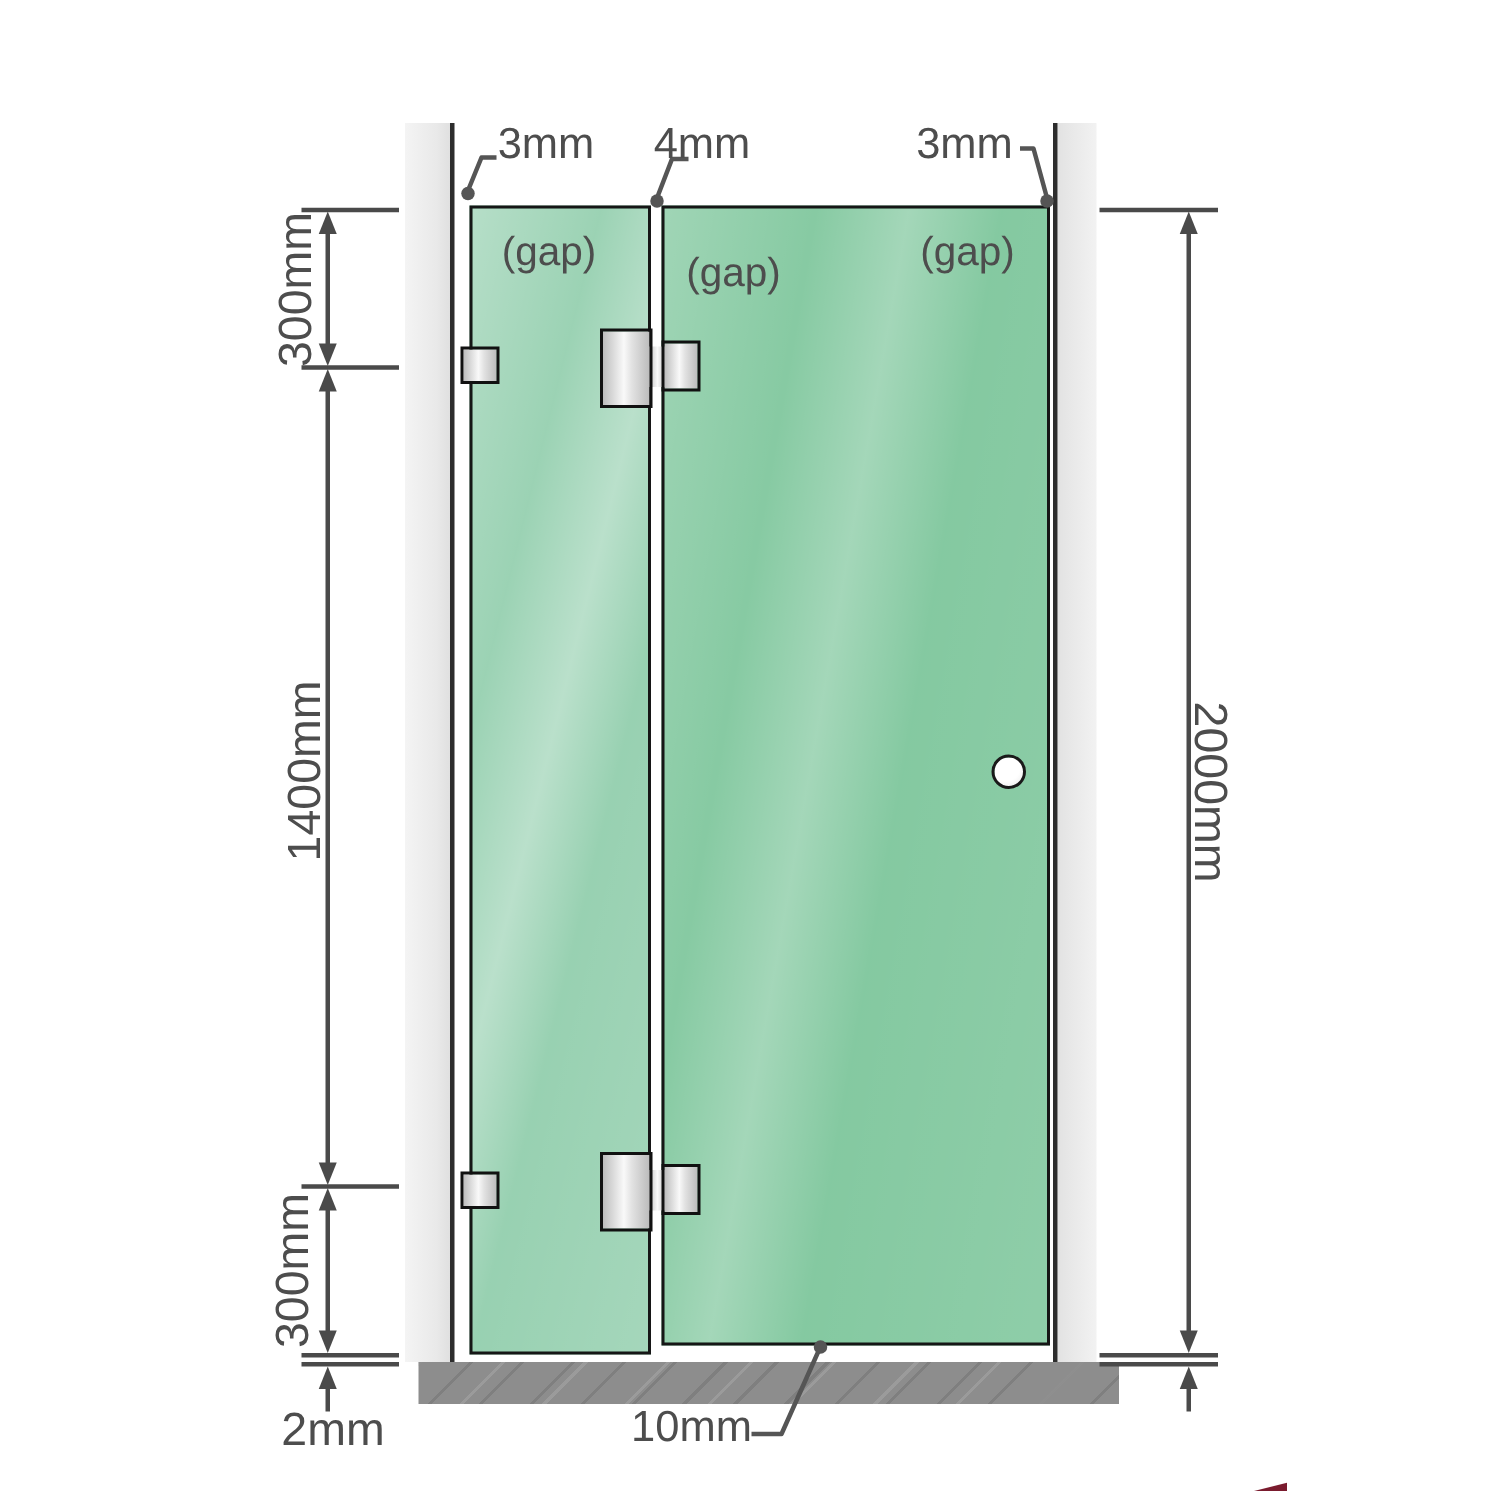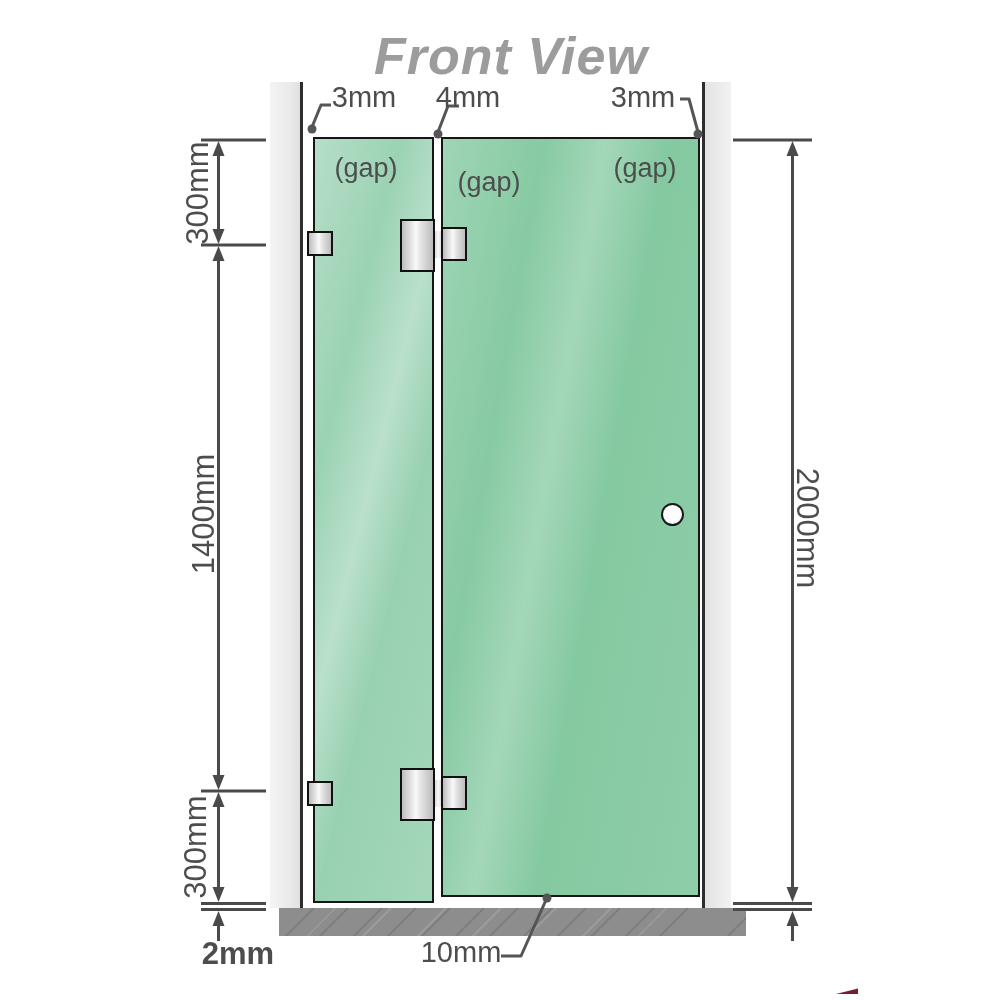--- a/index.html
+++ b/index.html
@@ -141,21 +141,20 @@
   .gap-value { font-size: 29px; }
   .gap-suffix { font-size: 27px; margin-top: 48px; }
   .rot-ccw { transform: translate(-50%,-50%) rotate(-90deg); }
   .rot-cw  { transform: translate(-50%,-50%) rotate(90deg); }
 </style>
 </head>
 <body>
 
 <div class="canvas">
 
-  <div class="title">Front View</div>
 
   <div class="wall wall-left"></div>
   <div class="wall-edge wall-edge-left"></div>
   <div class="wall wall-right"></div>
   <div class="wall-edge wall-edge-right"></div>
 
   <div class="glass glass-fixed"></div>
   <div class="glass glass-door"></div>
 
   <div class="floor"></div>
@@ -212,21 +211,21 @@
       <polyline points="501,956 521,956 546,900"></polyline>
       <circle cx="547" cy="898" r="4.5"></circle>
     </g>
     <polygon class="logo-frag" points="836,994 858,988.5 858,994"></polygon>
   </svg>
 
   <div class="dim-label rot-ccw" style="left:197px; top:193px;">300mm</div>
   <div class="dim-label rot-ccw" style="left:203px; top:514px;">1400mm</div>
   <div class="dim-label rot-ccw" style="left:195px; top:847px;">300mm</div>
   <div class="dim-label rot-cw" style="left:807px; top:528px;">2000mm</div>
-  <div class="dim-label" style="left:238px; top:953px;font-weight:bold;">2mm</div>
+  <div class="dim-label" style="left:222px; top:953px;">2mm</div>
 
   <div class="gap-value" style="left:364px; top:97px;">3mm</div>
   <div class="gap-suffix" style="left:366px; top:120px;">(gap)</div>
 
   <div class="gap-value" style="left:468px; top:97px;">4mm</div>
   <div class="gap-suffix" style="left:489px; top:134px;">(gap)</div>
 
   <div class="gap-value" style="left:643px; top:97px;">3mm</div>
   <div class="gap-suffix" style="left:645px; top:120px;">(gap)</div>
 

